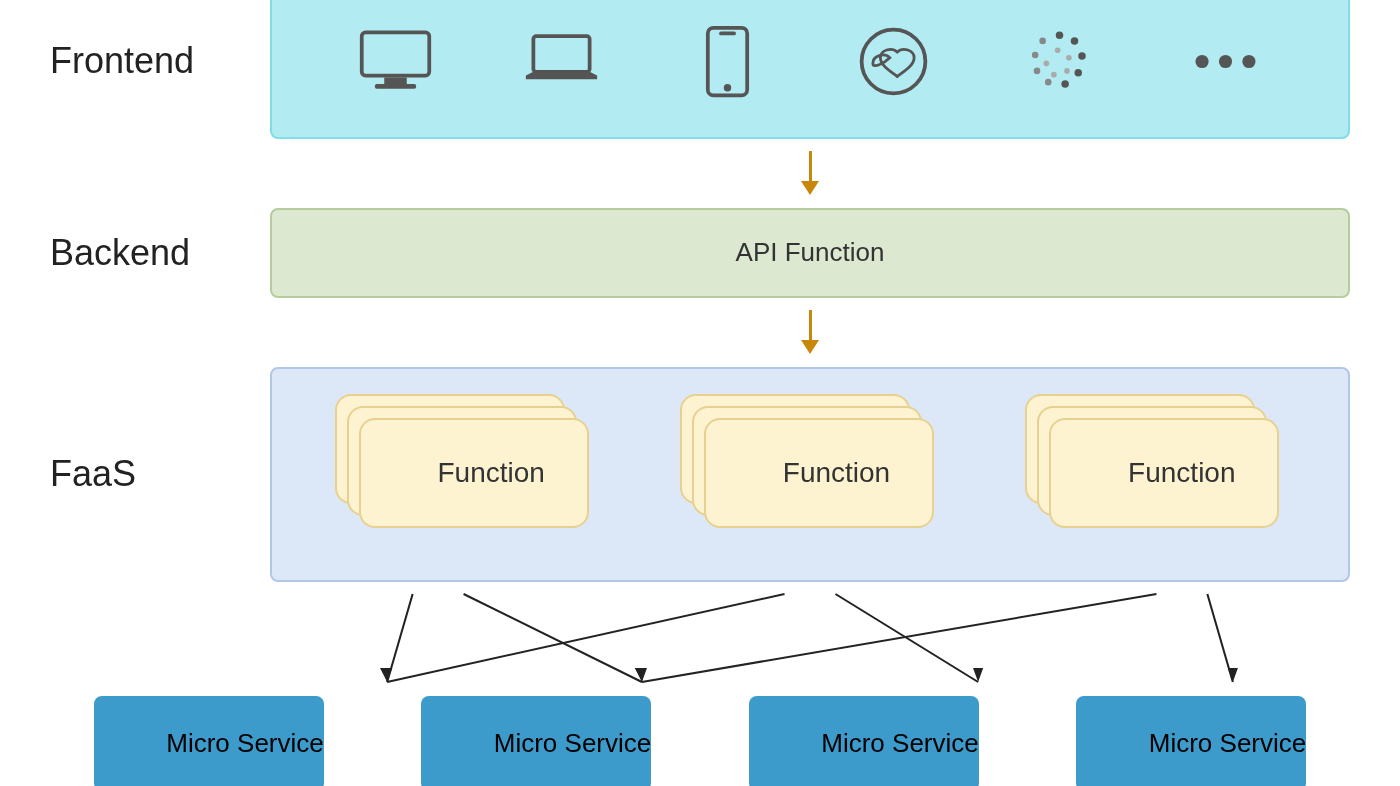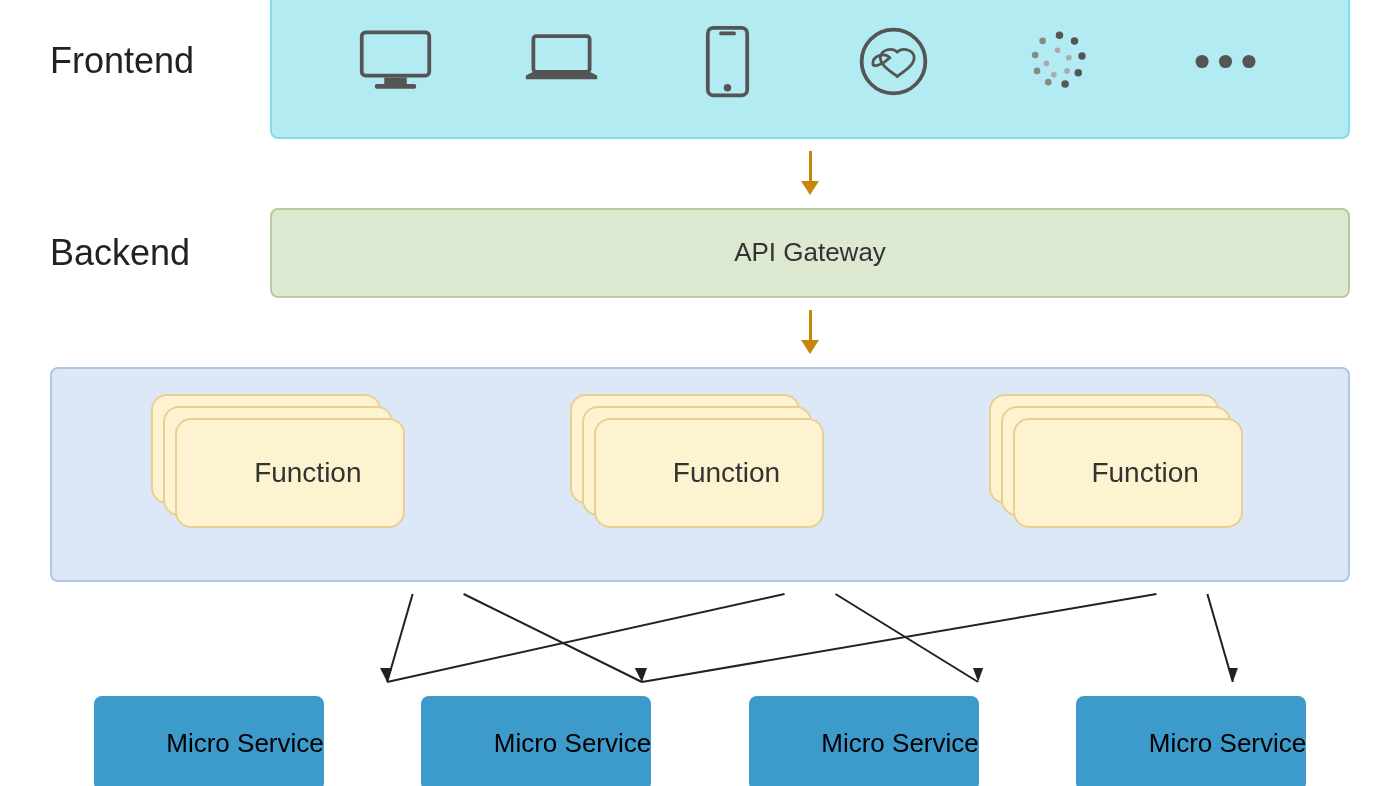--- a/index.html
+++ b/index.html
@@ -233,36 +233,37 @@
         <div class="arrow-line" style="background:#c8860a;"></div>
         <div class="arrow-head"></div>
       </div>
     </div>
   </div>
 
   <div class="layer-row">
     <div class="layer-label">Backend</div>
     <div class="layer-content">
       <div class="gateway-box">
-        <span>API Gateway</span>
+        <span>API Function</span>
       </div>
     </div>
   </div>
 
   <div class="layer-row" style="height:45px;">
     <div style="width:220px; flex-shrink:0;"></div>
     <div style="flex:1; display:flex; justify-content:center; align-items:center; height:45px;">
       <div class="arrow-down">
         <div class="arrow-line" style="background:#c8860a;"></div>
         <div class="arrow-head"></div>
       </div>
     </div>
   </div>
 
   <div class="layer-row">
+    <div class="layer-label">FaaS</div>
     <div class="layer-content">
       <div class="faas-box">
 
         <div class="function-stack">
           <div class="function-card back3"></div>
           <div class="function-card back2"></div>
           <div class="function-card front">
             <span>Function</span>
           </div>
         </div>

